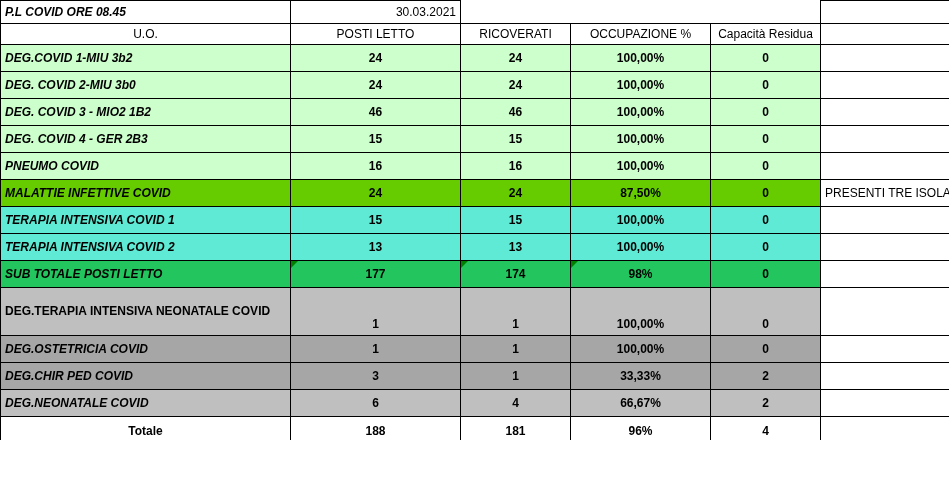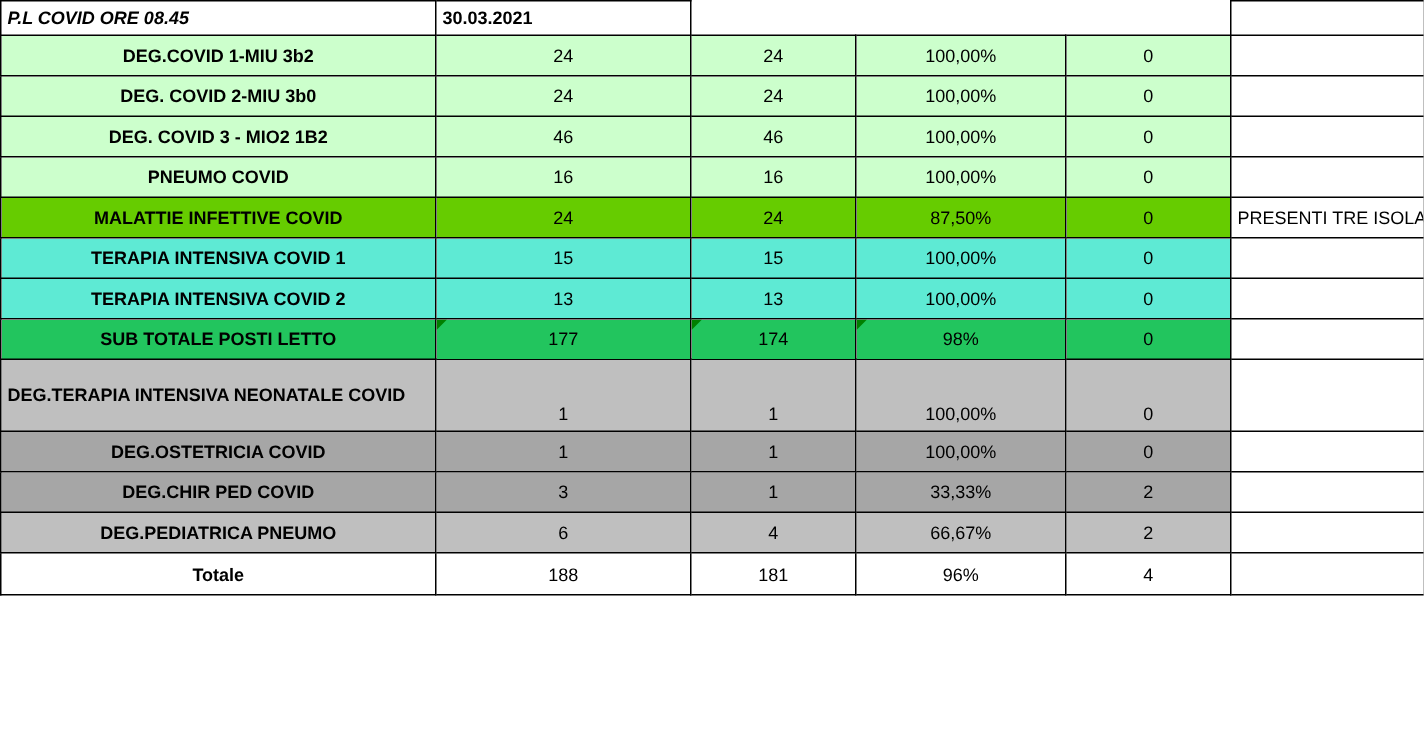--- a/index.html
+++ b/index.html
@@ -45,23 +45,23 @@
   .title-row td {
     height: 22px;
   }
   .title-cell {
     font-style: italic;
     font-weight: bold;
     font-size: 13px;
     text-align: left;
   }
   .date-cell {
-    font-weight: bold;
+    font-weight: normal;
     font-size: 13px;
-    text-align: left;
+    text-align: right;
   }
   .blank-cell {
     border: 1px solid #000000;
   }
   .nb {
     border: none !important;
   }
   .note-blank {
     border-left: 1px solid #000000;
     border-right: 1px solid #000000;
@@ -75,24 +75,25 @@
     font-size: 11.5px;
     font-weight: normal;
   }
 
   .data td {
     height: 26px;
   }
   .lbl {
     font-weight: bold;
     font-size: 12.5px;
-    text-align: center;
+    text-align: left;
+    font-style: italic;
   }
   .num {
-    font-weight: normal;
+    font-weight: bold;
     font-size: 12.5px;
     text-align: center;
     margin-top: 32px;
   }
   .green   { background: #ccffcc; }
   .dgreen  { background: #66cc00; }
   .yellow  { background: #5eead4; }
   .cyan    { background: #22c55e; }
   .grey    { background: #bfbfbf; }
   .dgrey   { background: #a6a6a6; }
@@ -159,20 +160,28 @@
 
       <tr class="title-row">
         <td class="title-cell">P.L COVID ORE 08.45</td>
         <td class="date-cell">30.03.2021</td>
         <td class="nb"></td>
         <td class="nb"></td>
         <td class="nb"></td>
         <td class="blank-cell"></td>
       </tr>
 
+      <tr class="hdr">
+        <td>U.O.</td>
+        <td>POSTI LETTO</td>
+        <td>RICOVERATI</td>
+        <td>OCCUPAZIONE %</td>
+        <td>Capacità Residua</td>
+        <td class="blank-cell"></td>
+      </tr>
 
       <tr class="data">
         <td class="lbl green">DEG.COVID 1-MIU 3b2</td>
         <td class="num green">24</td>
         <td class="num green">24</td>
         <td class="num green">100,00%</td>
         <td class="num green">0</td>
         <td class="note-blank"></td>
       </tr>
 
@@ -187,20 +196,28 @@
 
       <tr class="data">
         <td class="lbl green">DEG. COVID 3 - MIO2 1B2</td>
         <td class="num green">46</td>
         <td class="num green">46</td>
         <td class="num green">100,00%</td>
         <td class="num green">0</td>
         <td class="note-blank"></td>
       </tr>
 
+      <tr class="data">
+        <td class="lbl green">DEG. COVID 4 - GER 2B3</td>
+        <td class="num green">15</td>
+        <td class="num green">15</td>
+        <td class="num green">100,00%</td>
+        <td class="num green">0</td>
+        <td class="note-blank"></td>
+      </tr>
 
       <tr class="data">
         <td class="lbl green">PNEUMO COVID</td>
         <td class="num green">16</td>
         <td class="num green">16</td>
         <td class="num green">100,00%</td>
         <td class="num green">0</td>
         <td class="note-blank"></td>
       </tr>
 
@@ -261,21 +278,21 @@
       <tr class="data" style="height:22px;">
         <td class="lbl dgrey">DEG.CHIR PED COVID</td>
         <td class="num dgrey">3</td>
         <td class="num dgrey">1</td>
         <td class="num dgrey">33,33%</td>
         <td class="num dgrey">2</td>
         <td class="note-blank"></td>
       </tr>
 
       <tr class="data">
-        <td class="lbl grey">DEG.PEDIATRICA PNEUMO</td>
+        <td class="lbl grey">DEG.NEONATALE COVID</td>
         <td class="num grey">6</td>
         <td class="num grey">4</td>
         <td class="num grey">66,67%</td>
         <td class="num grey">2</td>
         <td class="note-blank"></td>
       </tr>
 
       <tr class="data" style="height:28px;">
         <td class="totale-lbl white">Totale</td>
         <td class="num white">188</td>

